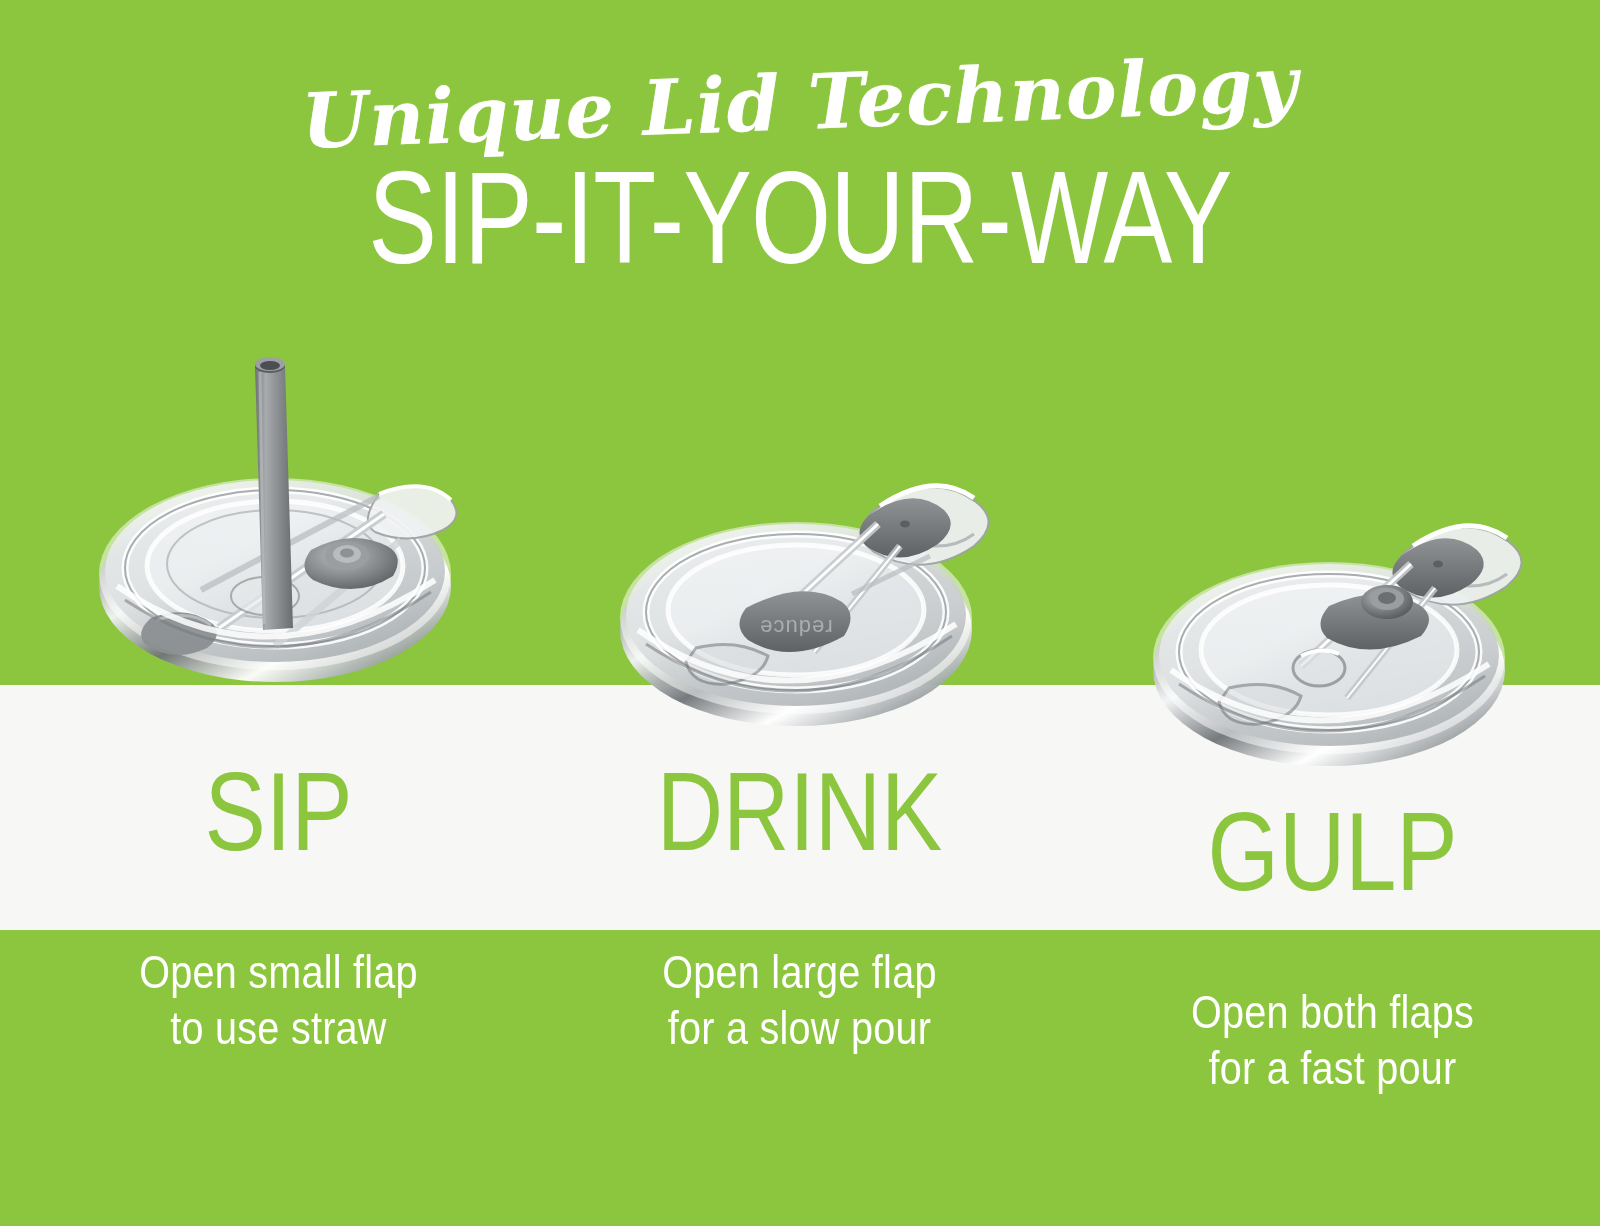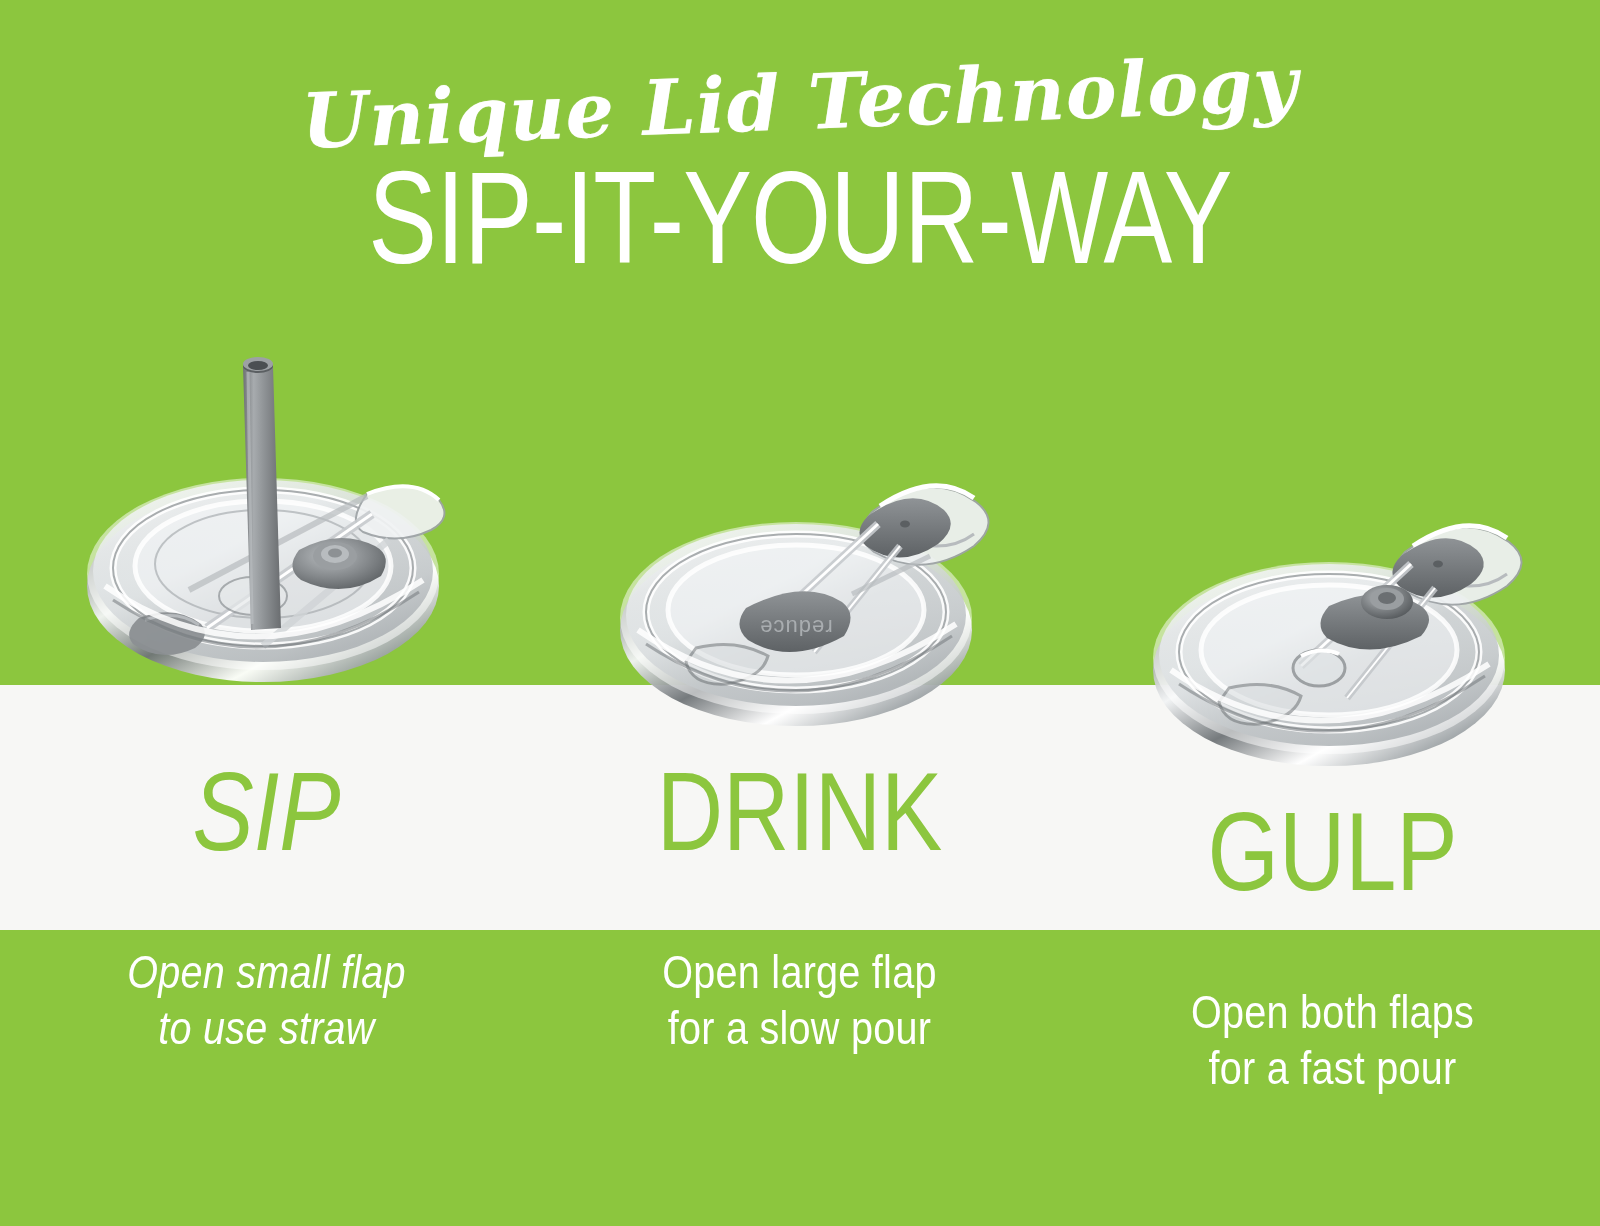--- a/index.html
+++ b/index.html
@@ -49,21 +49,21 @@
     letter-spacing:-1px;
     transform:scaleX(.78);
     white-space:nowrap;
   }
 
   
   .cols{
     position:absolute;left:0;top:0;width:1600px;height:1226px;
   }
   .col{position:absolute;top:0;width:533px;height:1226px;}
-  .col-1{left:0;font-style:italic;}
+  .col-1{left:12px;}
   .col-2{left:533px;}
   .col-3{left:1066px;margin-top:40px;}
 
   .lid-stage{
     position:absolute;left:0;width:533px;height:330px;
   }
   .stage-sip  {top:390px;}
   .stage-drink{top:420px;}
   .stage-gulp {top:420px;}
 

